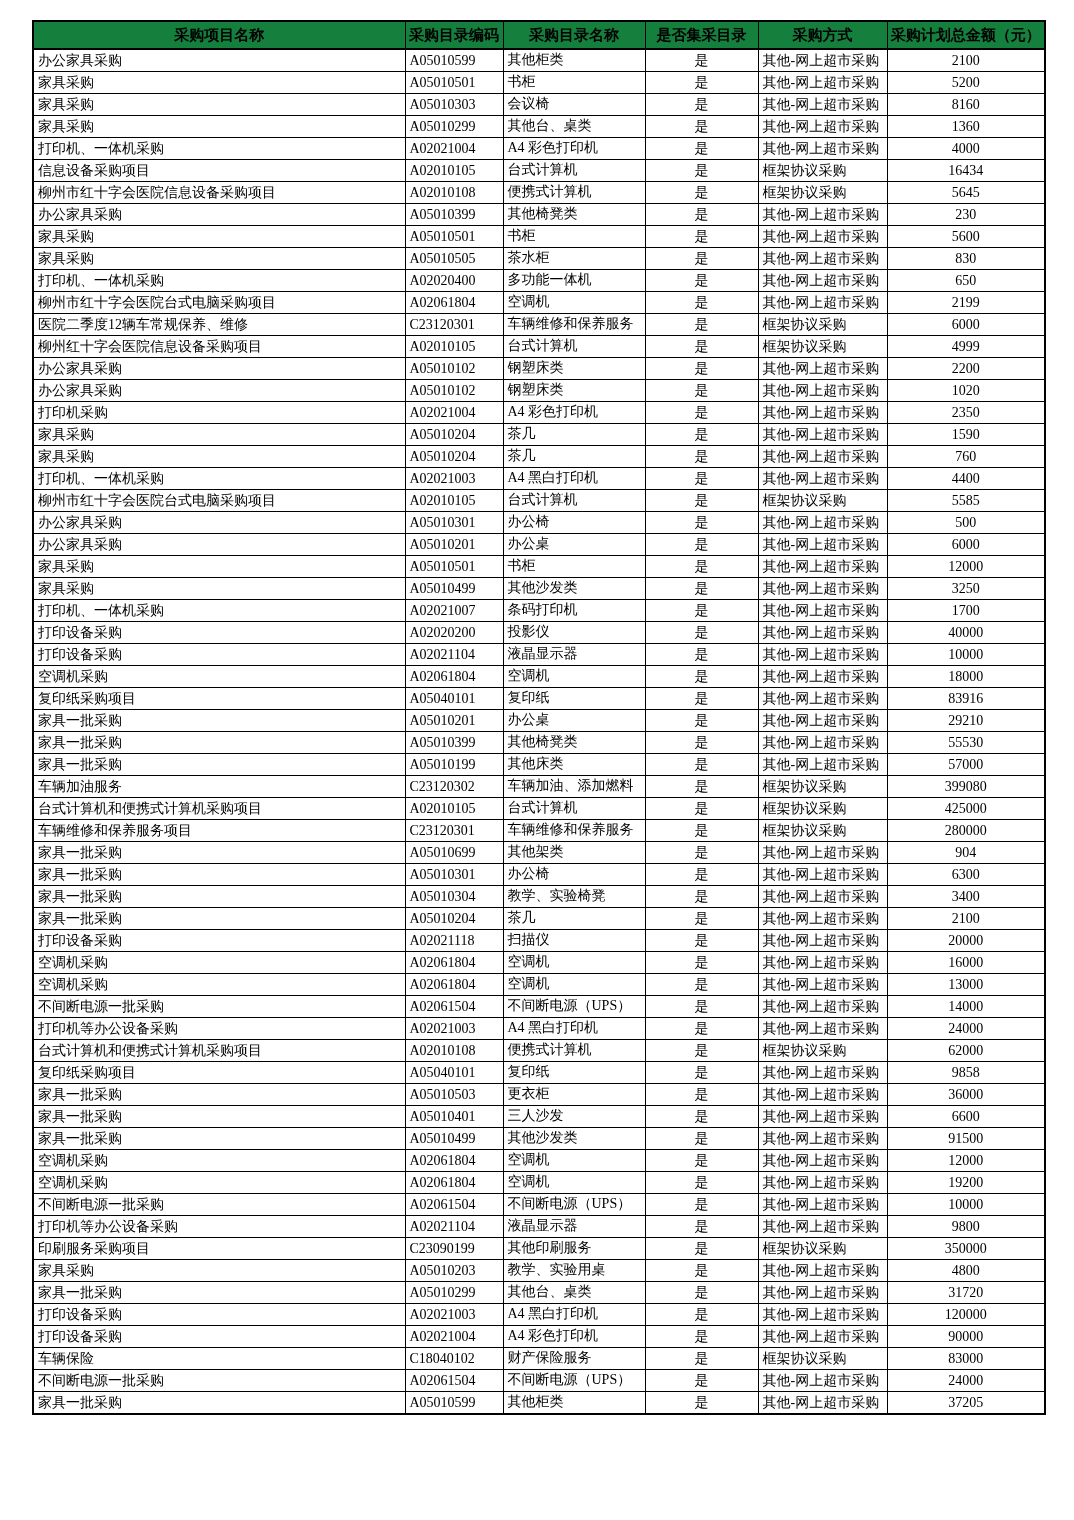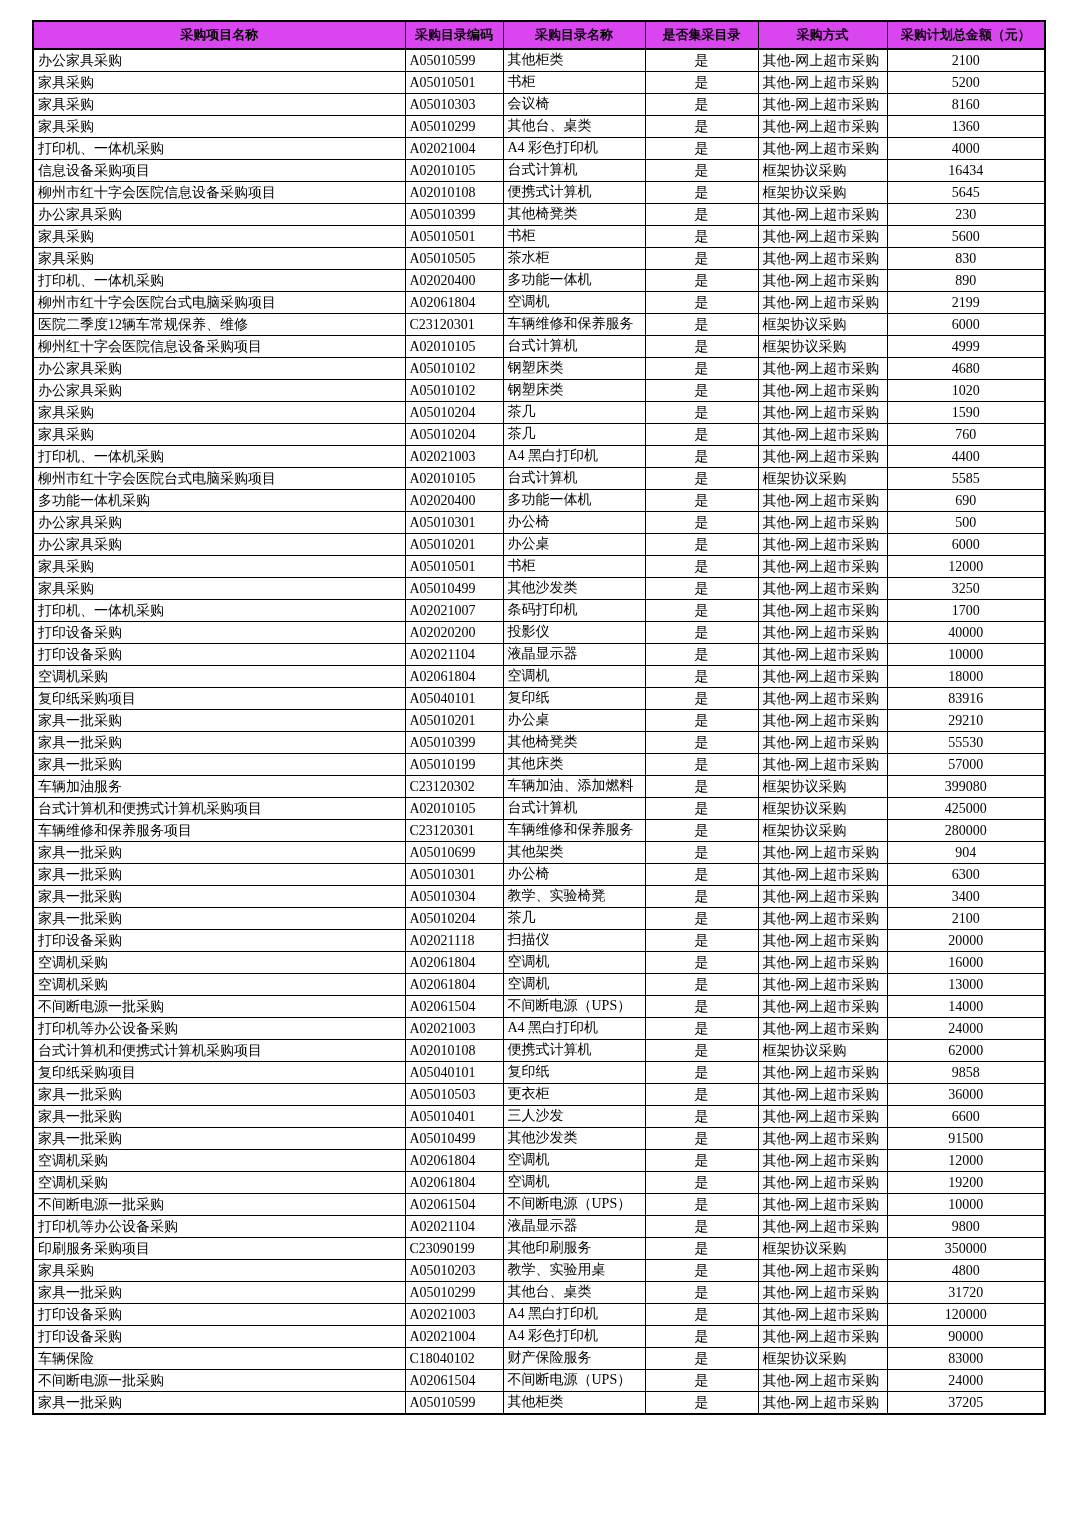--- a/index.html
+++ b/index.html
@@ -22,24 +22,24 @@
     width: 1012px;
     border: 2px solid #000000;
   }
   col.c0 { width: 372px; }
   col.c1 { width: 98px; }
   col.c2 { width: 142px; }
   col.c3 { width: 113px; }
   col.c4 { width: 129px; }
   col.c5 { width: 158px; }
   th {
-    background: #d946ef;
+    background: #15803d;
     border: 1px solid #000000;
     border-bottom: 2px solid #000000;
-    font-size: 13px;
+    font-size: 15px;
     font-weight: bold;
     height: 26px;
     text-align: center;
     padding: 0 2px;
     overflow: hidden;
   }
   td {
     border: 1px solid #000000;
     padding: 0;
     vertical-align: top;
@@ -296,21 +296,21 @@
           <td class="c2">
             <div class="cell">多功能一体机</div>
           </td>
           <td class="c3">
             <div class="cell">是</div>
           </td>
           <td class="c4">
             <div class="cell">其他-网上超市采购</div>
           </td>
           <td class="c5">
-            <div class="cell">890</div>
+            <div class="cell">650</div>
           </td>
         </tr>
         <tr>
           <td class="c0">
             <div class="cell">柳州市红十字会医院台式电脑采购项目</div>
           </td>
           <td class="c1">
             <div class="cell">A02061804</div>
           </td>
           <td class="c2">
@@ -376,21 +376,21 @@
           <td class="c2">
             <div class="cell">钢塑床类</div>
           </td>
           <td class="c3">
             <div class="cell">是</div>
           </td>
           <td class="c4">
             <div class="cell">其他-网上超市采购</div>
           </td>
           <td class="c5">
-            <div class="cell">4680</div>
+            <div class="cell">2200</div>
           </td>
         </tr>
         <tr>
           <td class="c0">
             <div class="cell">办公家具采购</div>
           </td>
           <td class="c1">
             <div class="cell">A05010102</div>
           </td>
           <td class="c2">
@@ -401,20 +401,40 @@
           </td>
           <td class="c4">
             <div class="cell">其他-网上超市采购</div>
           </td>
           <td class="c5">
             <div class="cell">1020</div>
           </td>
         </tr>
         <tr>
           <td class="c0">
+            <div class="cell">打印机采购</div>
+          </td>
+          <td class="c1">
+            <div class="cell">A02021004</div>
+          </td>
+          <td class="c2">
+            <div class="cell">A4 彩色打印机</div>
+          </td>
+          <td class="c3">
+            <div class="cell">是</div>
+          </td>
+          <td class="c4">
+            <div class="cell">其他-网上超市采购</div>
+          </td>
+          <td class="c5">
+            <div class="cell">2350</div>
+          </td>
+        </tr>
+        <tr>
+          <td class="c0">
             <div class="cell">家具采购</div>
           </td>
           <td class="c1">
             <div class="cell">A05010204</div>
           </td>
           <td class="c2">
             <div class="cell">茶几</div>
           </td>
           <td class="c3">
             <div class="cell">是</div>
@@ -477,40 +497,20 @@
             <div class="cell">台式计算机</div>
           </td>
           <td class="c3">
             <div class="cell">是</div>
           </td>
           <td class="c4">
             <div class="cell">框架协议采购</div>
           </td>
           <td class="c5">
             <div class="cell">5585</div>
-          </td>
-        </tr>
-        <tr>
-          <td class="c0">
-            <div class="cell">多功能一体机采购</div>
-          </td>
-          <td class="c1">
-            <div class="cell">A02020400</div>
-          </td>
-          <td class="c2">
-            <div class="cell">多功能一体机</div>
-          </td>
-          <td class="c3">
-            <div class="cell">是</div>
-          </td>
-          <td class="c4">
-            <div class="cell">其他-网上超市采购</div>
-          </td>
-          <td class="c5">
-            <div class="cell">690</div>
           </td>
         </tr>
         <tr>
           <td class="c0">
             <div class="cell">办公家具采购</div>
           </td>
           <td class="c1">
             <div class="cell">A05010301</div>
           </td>
           <td class="c2">

